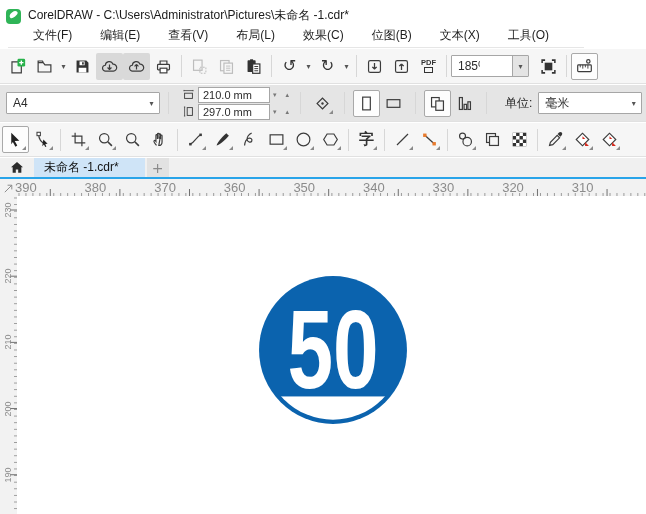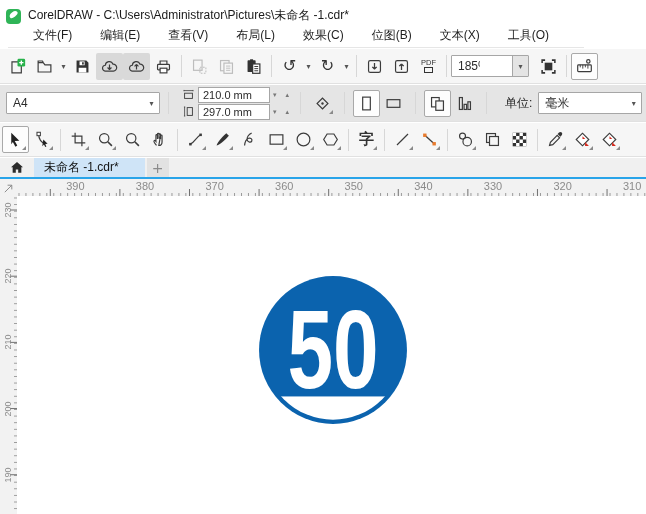--- a/index.html
+++ b/index.html
@@ -62,33 +62,33 @@
   .pageic { width:14px; height:12px; display:flex; align-items:center; justify-content:center; margin-right:3px; }
 
   
   .home-btn { width:34px; display:flex; align-items:center; justify-content:center; background:#f0f0f0; }
   .home-btn svg { width:16px; height:15px; }
   .doc-tab { background:#cfe4f7; display:flex; align-items:center; padding:0 26px 0 10px; font-size:12px; color:#111; }
   .newtab-btn { width:22px; margin-left:2px; display:flex; align-items:center; justify-content:center; background:#e2e2e2; color:#8a8a8a; font-size:14px; font-family:"DejaVu Sans",sans-serif; }
 
   
   .hruler-labels { position:absolute; left:-2px; top:1px; display:flex; }
-  .hruler-labels span { width:69.6px; text-align:right; font-size:11px; color:#8b8b8b; }
+  .hruler-labels span { width:69.6px; text-align:left; font-size:13px; color:#8b8b8b; }
   .vruler-labels { position:absolute; left:0; top:-19px; width:17px; display:flex; flex-direction:column; }
   .vruler-labels span { height:66.2px; display:flex; align-items:center; justify-content:center; font-size:9px; color:#8b8b8b; transform:rotate(-90deg); }
 
   
   .sign { position:absolute; left:230px; top:68px; width:172px; height:172px; }
   .sign svg { width:172px; height:172px; display:block; }
   .sign text { font-family:"Liberation Sans","DejaVu Sans",sans-serif; font-weight:bold; }
 
   .ic-stroke { fill:none; stroke:#3c3c3c; stroke-width:1.4; }
   .ic-stroke-dis { fill:none; stroke:#bdbdbd; stroke-width:1.4; }
   .pdf-ic { display:flex; flex-direction:column; align-items:center; line-height:1; }
-  .pdf-ic .t { font-size:7.5px; font-weight:normal; color:#333; letter-spacing:0; }
+  .pdf-ic .t { font-size:7.5px; font-weight:bold; color:#333; letter-spacing:0; }
   .pdf-ic .b { width:9px; height:6px; border:1.2px solid #333; margin-top:1px; }
 </style>
 </head>
 <body>
 
 <svg width="0" height="0" style="position:absolute">
   <defs>
     <symbol id="i-newdoc" viewBox="0 0 20 20">
         <path class="ic-stroke" d="M3.5 4.5h8l3 3v10h-11z"></path>
         <rect x="10" y="1" width="9" height="9" rx="1.5" fill="#28b24b"></rect>

